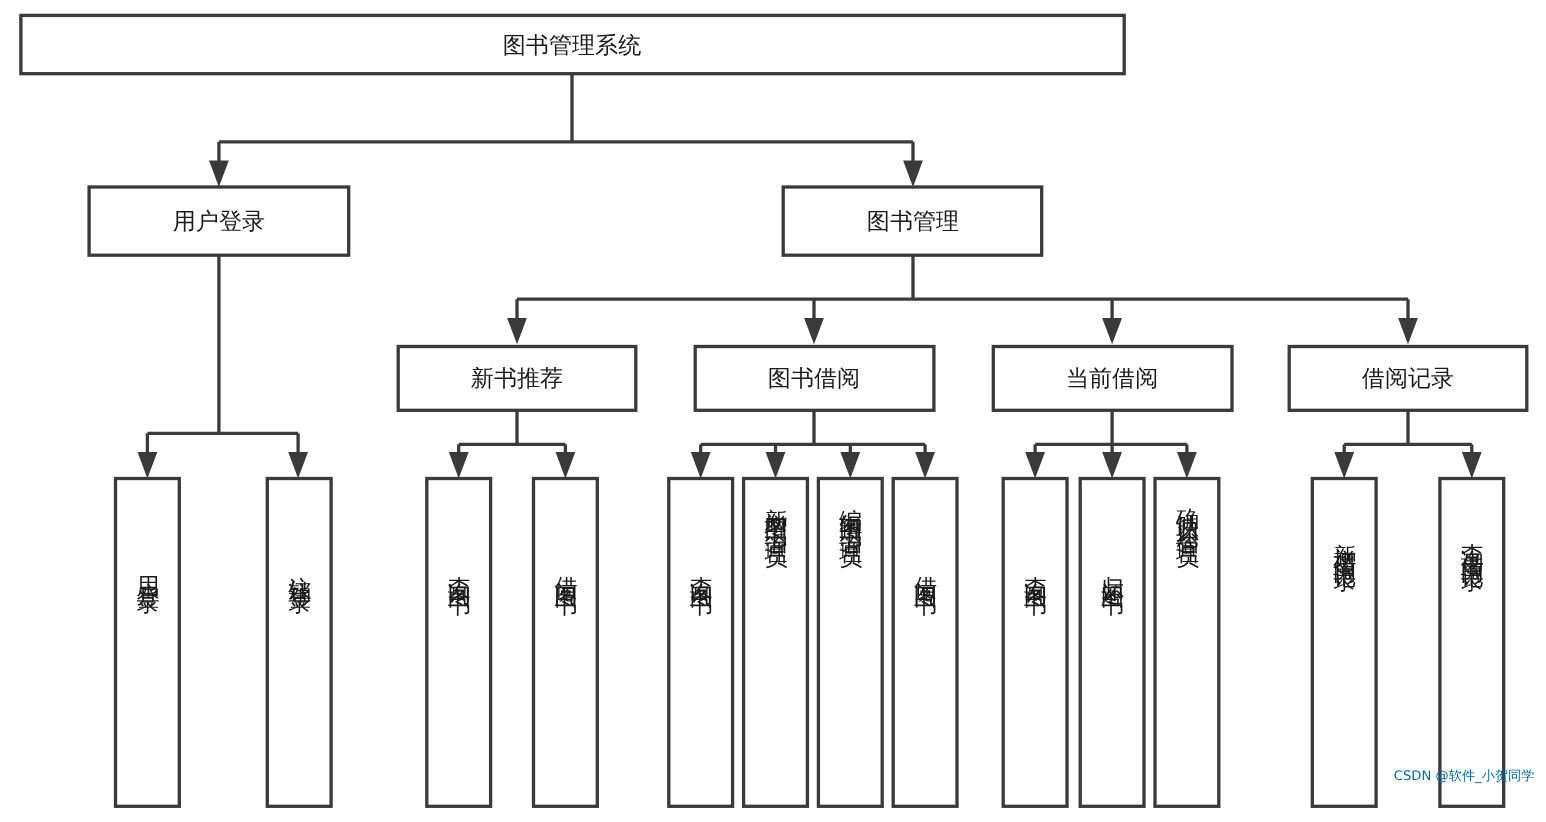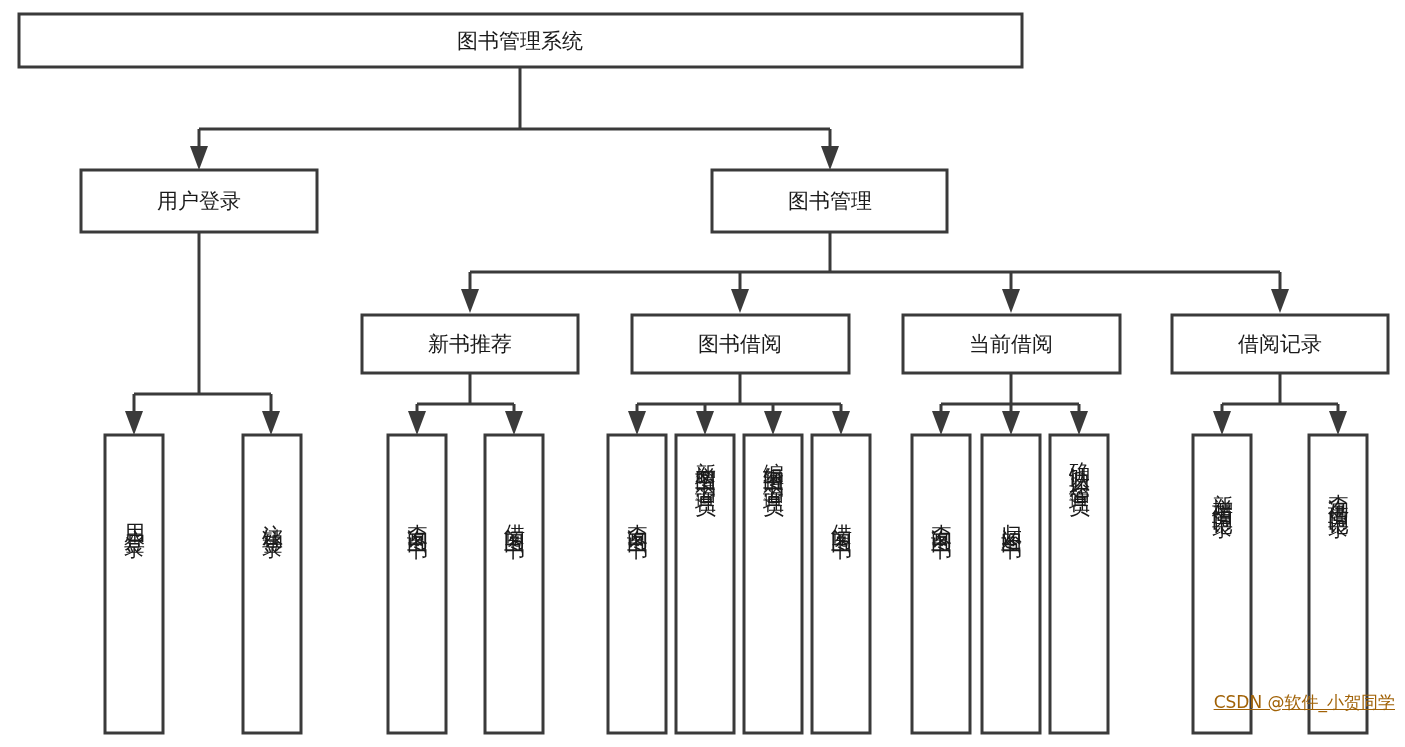--- a/index.html
+++ b/index.html
@@ -64,25 +64,24 @@
     line-height: 1;
     letter-spacing: 5px;
     color: #1a1a1a;
     white-space: nowrap;
   }
   .watermark {
     position: absolute;
     right: 10px;
     bottom: 6px;
     font-family: "DejaVu Sans", "Liberation Sans", sans-serif;
-    font-size: 17px;
-    color: #a16207;
+    font-size: 12px;
+    color: #0369a1;
     white-space: nowrap;
     pointer-events: none;
-    text-decoration: underline;
   }
 </style>
 </head>
 <body>
 
 <div id="diagram-root">
 
   <svg class="flowchart" viewBox="0 0 1405 747">
 
     <g>

